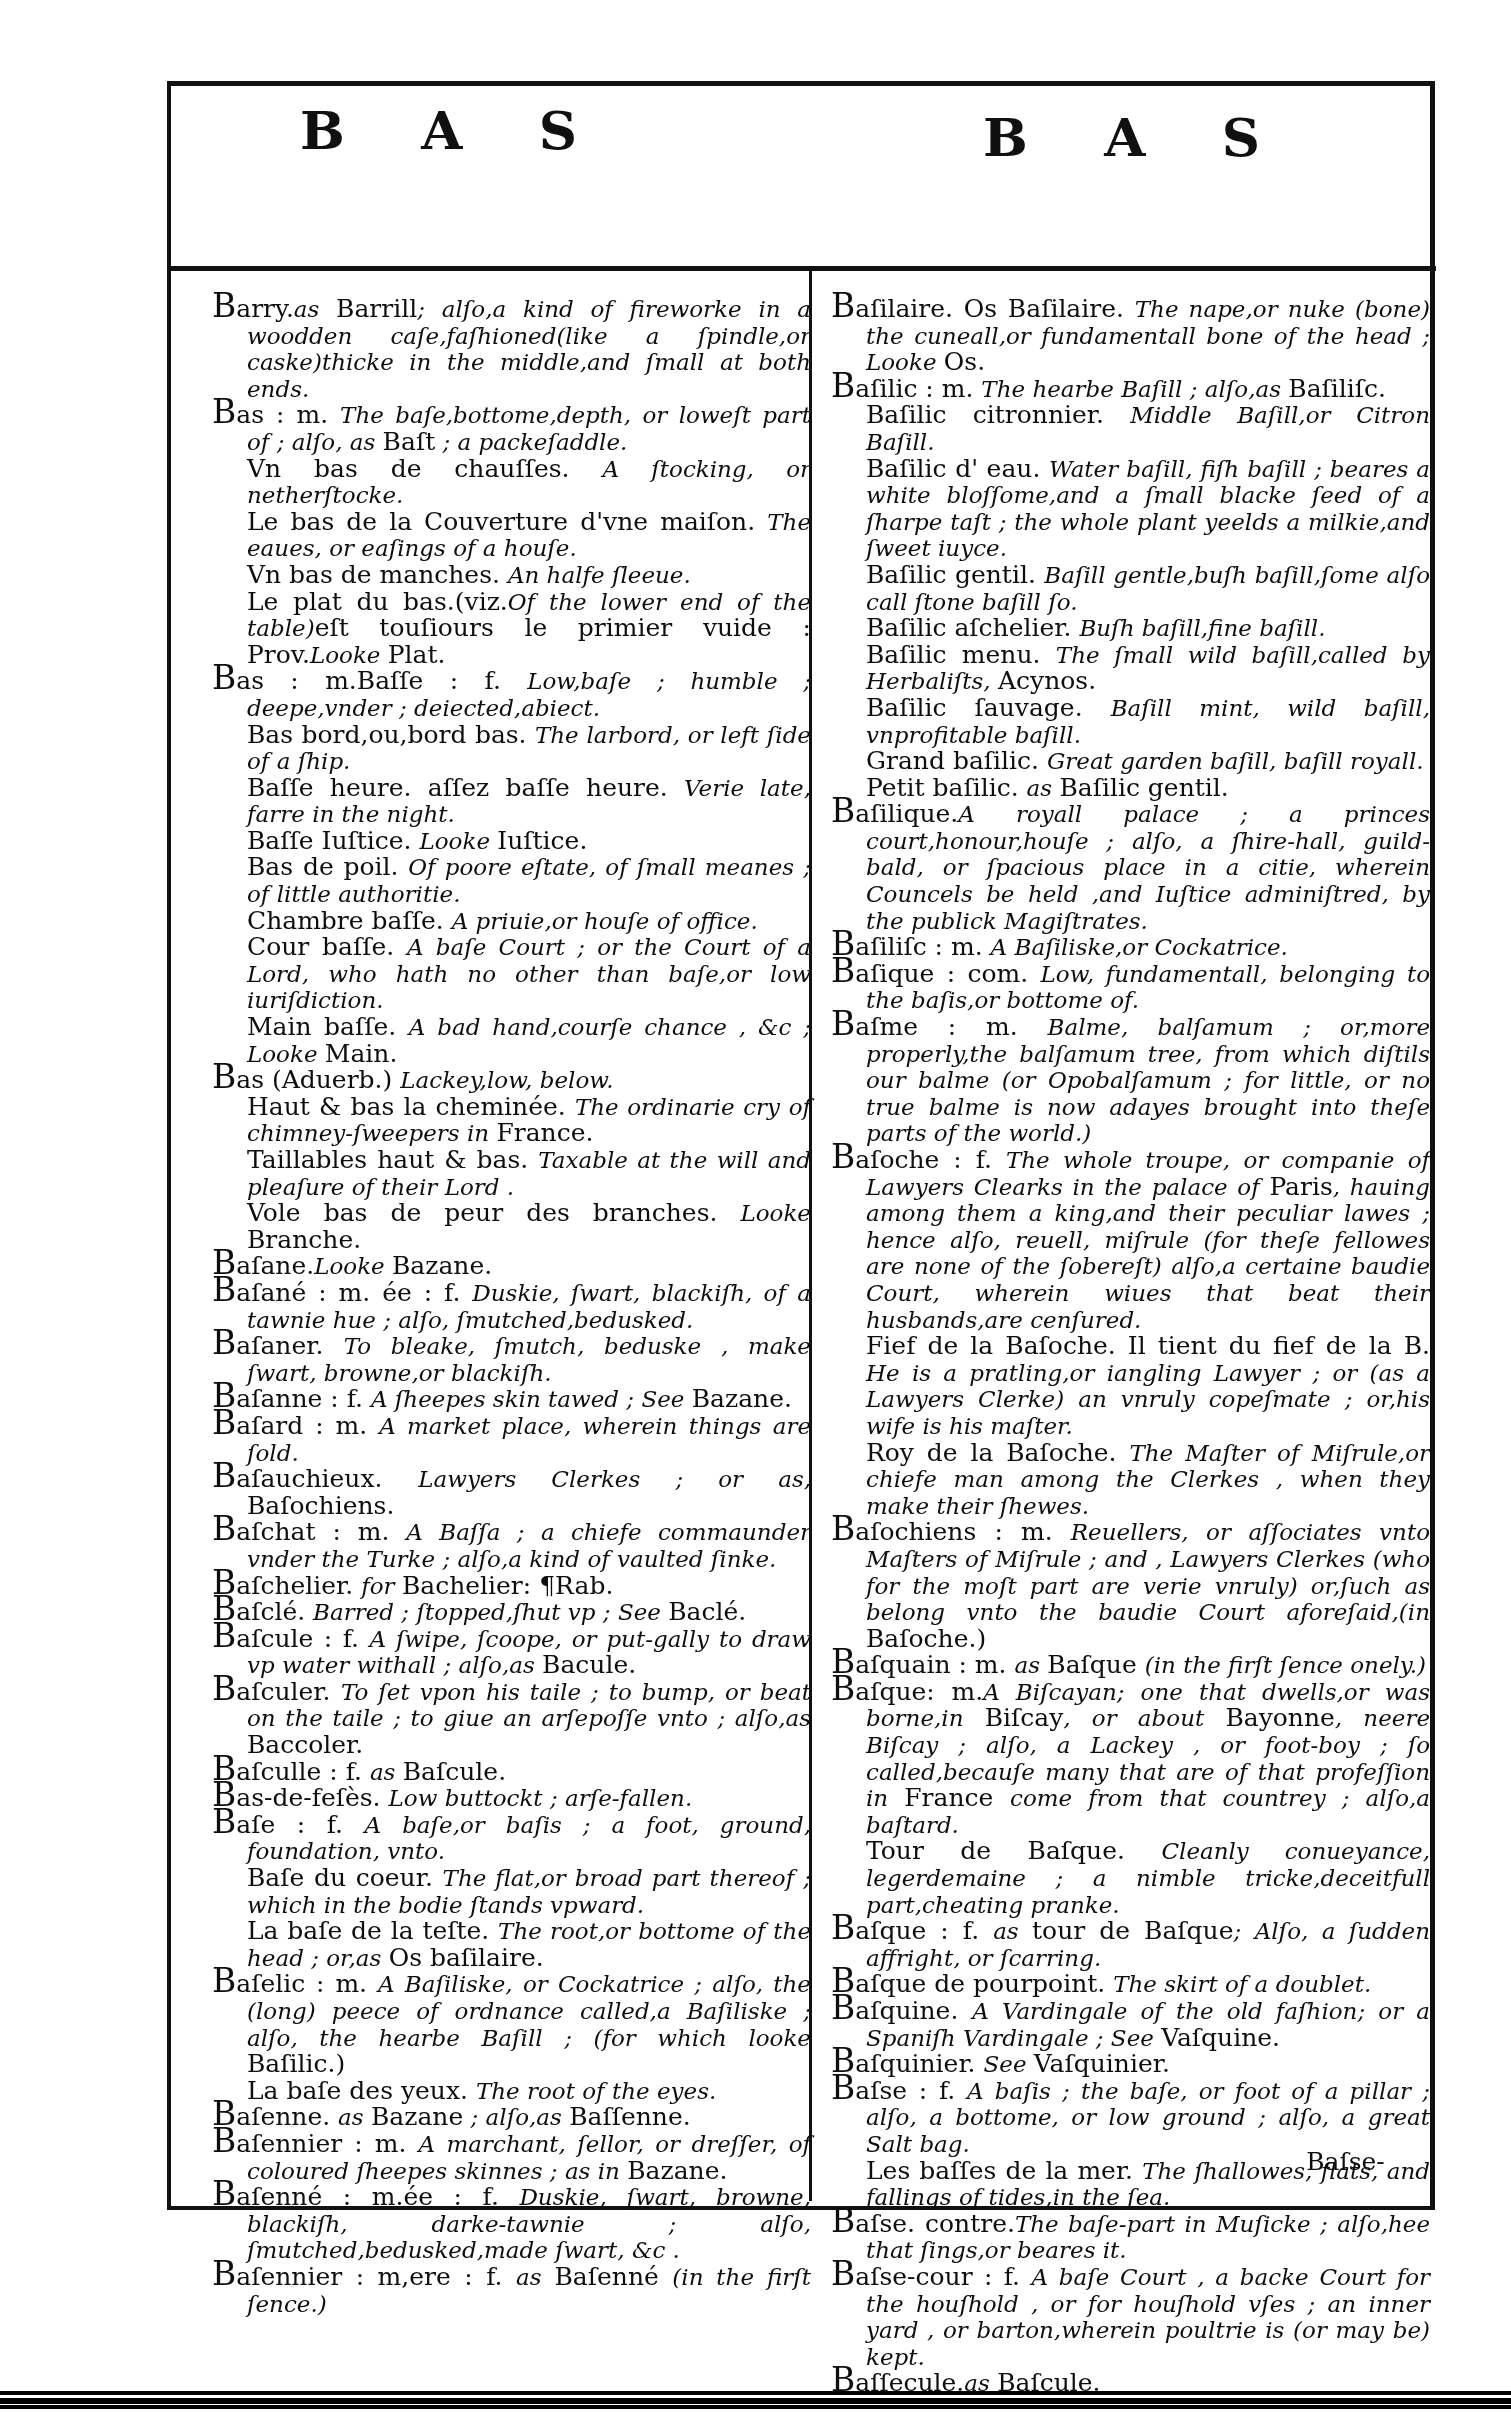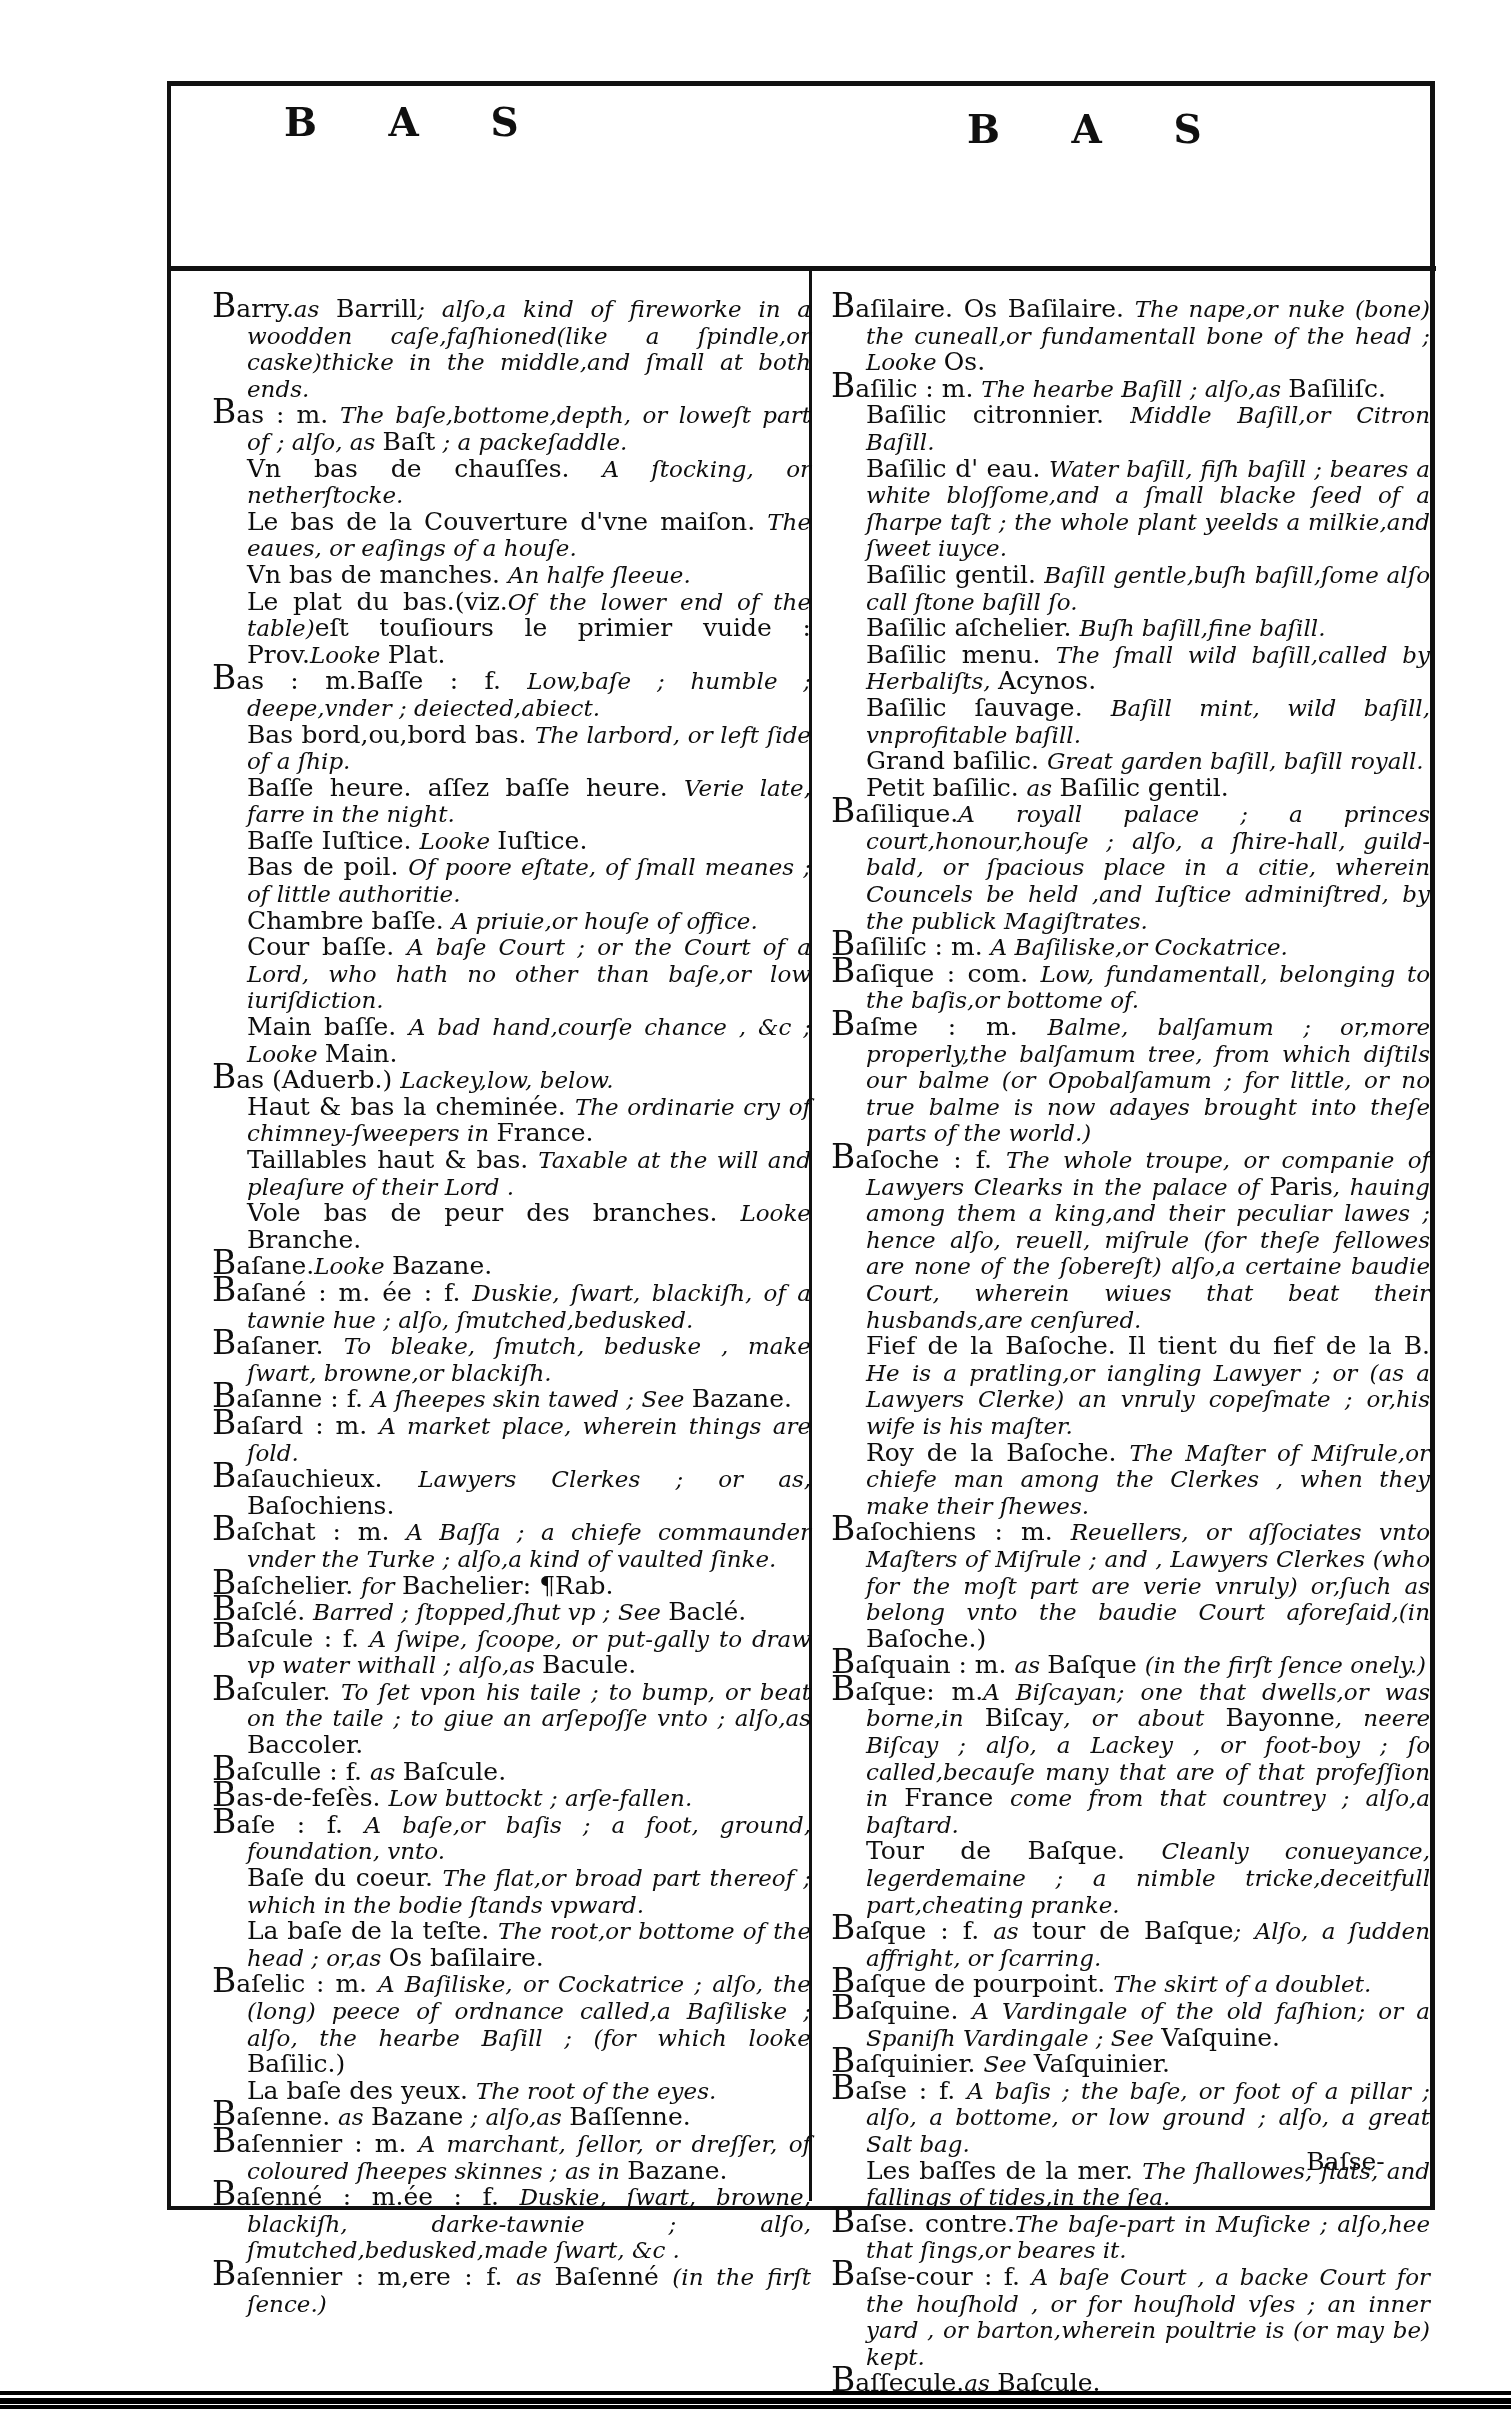--- a/index.html
+++ b/index.html
@@ -6,22 +6,22 @@
   .canvas{
     position:relative;width:1512px;height:2413px;background:#ffffff;
     font-family:"DejaVu Serif","Liberation Serif",serif;color:#0e0e0e;overflow:hidden;
   }
   .frame{
     position:absolute;left:167px;top:81px;width:1259px;height:2120px;
     border-left:4.2px solid #111;border-right:5px solid #111;
     border-top:5.9px solid #111;border-bottom:4.2px solid #111;
   }
   .running-head{
-    position:absolute;font-size:39px;font-weight:bold;letter-spacing:29px;
-    color:#101010;white-space:nowrap;
+    position:absolute;font-size:53px;font-weight:bold;letter-spacing:29px;
+    color:#101010;white-space:nowrap;margin-left:16px;
   }
   .rh-left{left:284px;top:99px;}
   .rh-right{left:967px;top:106px;}
   .header-rule{position:absolute;left:167px;top:266px;width:1269px;height:5px;background:#111;}
   .divider{position:absolute;left:809px;top:271px;width:3.4px;height:1930px;background:#111;}
   .col{position:absolute;top:296px;width:599px;text-align:justify;}
   .left-col{left:212px;}
   .right-col{left:831px;}
   .col p{margin:0;line-height:26.6px;font-size:23px;}
   .col p.ind0{padding-left:35px;text-indent:-35px;}

